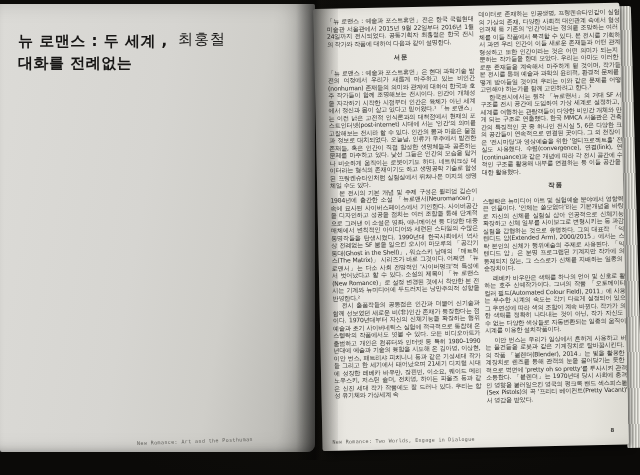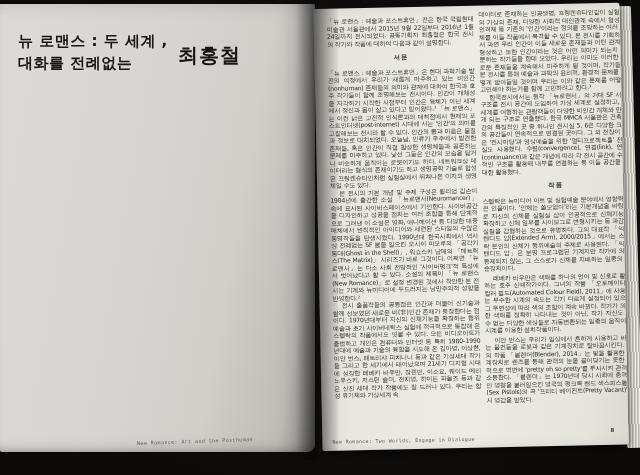--- a/index.html
+++ b/index.html
@@ -13,22 +13,22 @@
     position:absolute;left:0;top:4px;width:315px;height:448px;
     background:linear-gradient(100deg,#dcdbd7 0%,#d6d5d1 45%,#cfcec9 70%,#bdbcb7 90%,#9f9e99 99%);
     box-shadow:inset -22px 0 28px -14px rgba(0,0,0,.5), inset 0 -6px 10px -6px rgba(0,0,0,.25);
     border-radius:0 2px 8px 2px;
   }
   .title-block{
     position:absolute;left:18px;top:26px;width:170px;
     font-weight:bold;font-size:15px;line-height:22px;letter-spacing:.5px;color:#171615;
   }
   .author{
-    position:absolute;left:178px;top:38px;
-    font-weight:bold;font-size:20px;letter-spacing:1px;color:#171615;
+    position:absolute;left:178px;top:26px;
+    font-weight:normal;font-size:15px;letter-spacing:1px;color:#171615;
   }
   .left-footer{
     position:absolute;left:95px;bottom:8px;width:200px;text-align:center;
     font-family:"DejaVu Sans Mono", monospace;font-size:5px;color:#5f5e5a;
     transform:rotate(-2deg);letter-spacing:.4px;
   }
   
   .gutter-shadow{
     position:absolute;left:296px;top:0;width:42px;height:460px;
     background:linear-gradient(to right, rgba(0,0,0,0) 0%, rgba(0,0,0,.38) 45%, rgba(20,18,14,.30) 60%, rgba(0,0,0,.05) 100%);

